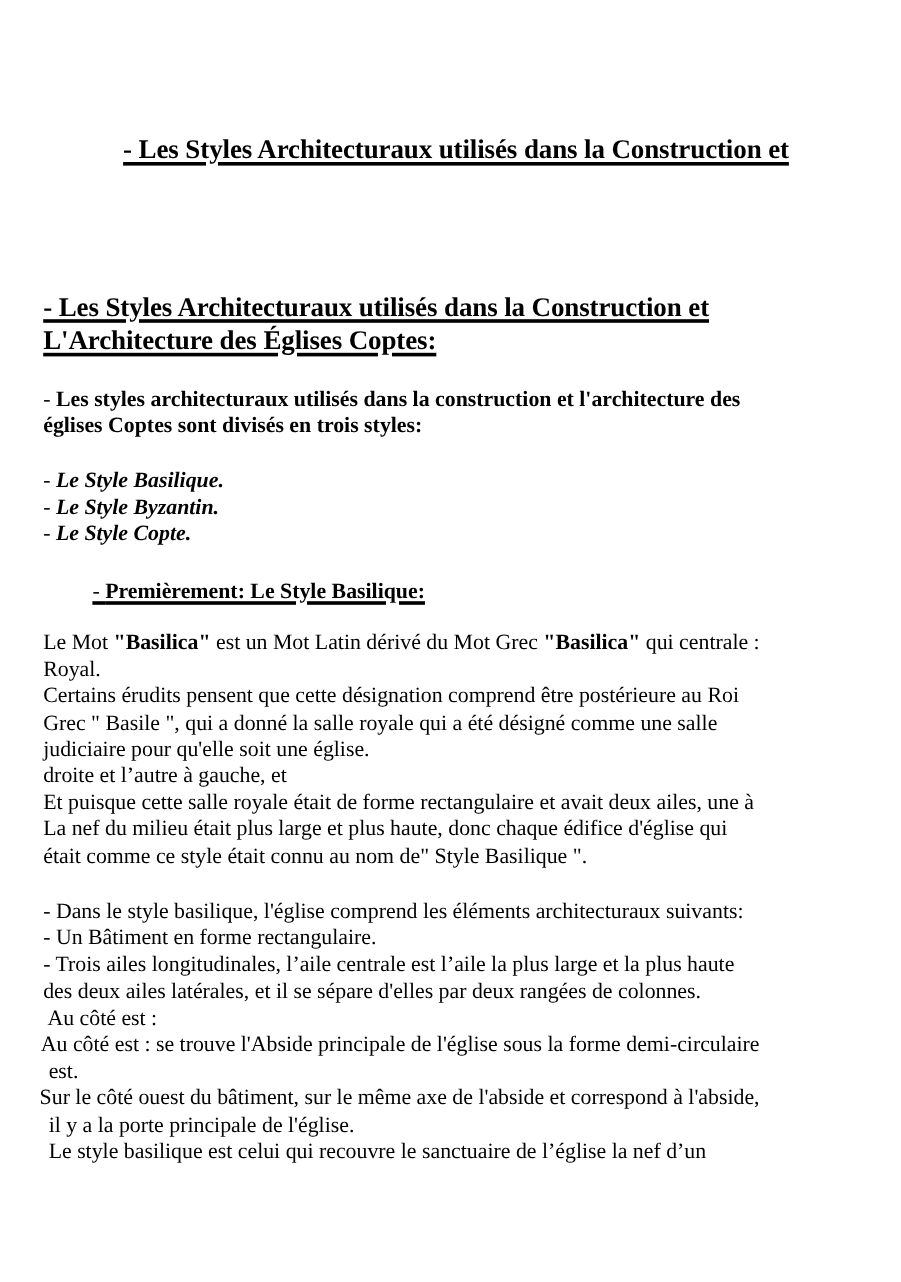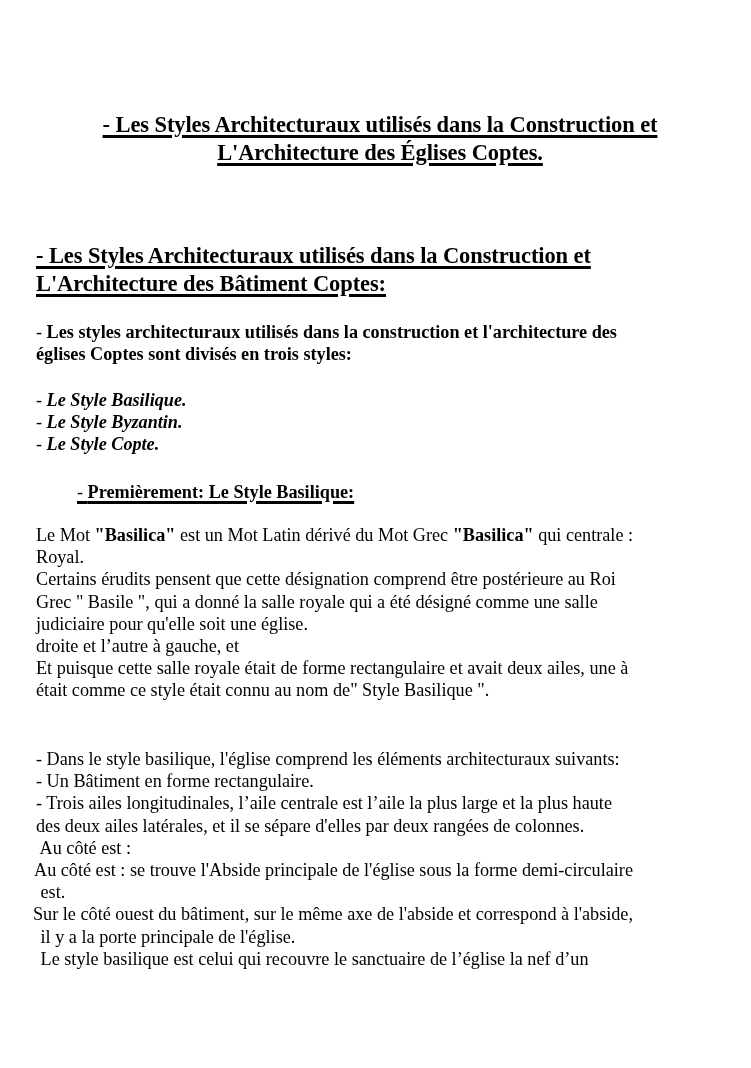--- a/index.html
+++ b/index.html
@@ -65,26 +65,25 @@
   .p1 { top: 524px; }
   .p2 { top: 748px; left: 36px; }
 </style>
 </head>
 <body>
 
 <div class="page">
 
   <h1 class="title">
     <span class="u">- Les Styles Architecturaux utilisés dans la Construction et </span><br>
-    <span class="u">L'Architecture des Églises Coptes.</span>
   </h1>
 
   <h2 class="heading2">
     <span class="u">- Les Styles Architecturaux utilisés dans la Construction et </span><br>
-    <span class="u">L'Architecture des Bâtiment Coptes:</span>
+    <span class="u">L'Architecture des Églises Coptes:</span>
   </h2>
 
   <div class="block intro">
     <span>- </span><span class="bold">Les styles architecturaux utilisés dans la construction et l'architecture des</span><br>
     <span class="bold">églises Coptes sont divisés en trois styles:</span>
   </div>
 
   <div class="block styles-list">
     <div>
       <span>- </span><span class="bold">Le Style Basilique.</span>
@@ -104,20 +103,21 @@
   <div class="block p1 body-lines">
     <div>
       <span>Le Mot </span><span class="bold">"Basilica"</span><span> est un Mot Latin dérivé du Mot Grec </span><span class="bold">"Basilica"</span><span> qui centrale :</span>
     </div>
     <div>Royal.</div>
     <div>Certains érudits pensent que cette désignation comprend être postérieure au Roi</div>
     <div>Grec " Basile ", qui a donné la salle royale qui a été désigné comme une salle</div>
     <div>judiciaire pour qu'elle soit une église.</div>
     <div>droite et l’autre à gauche, et</div>
     <div>Et puisque cette salle royale était de forme rectangulaire et avait deux ailes, une à</div>
+    <div>La nef du milieu était plus large et plus haute, donc chaque édifice d'église qui</div>
     <div>était comme ce style était connu au nom de" Style Basilique ".</div>
   </div>
 
   <div class="block p2 body-lines">
     <div>- Dans le style basilique, l'église comprend les éléments architecturaux suivants:</div>
     <div>- Un Bâtiment en forme rectangulaire.</div>
     <div>- Trois ailes longitudinales, l’aile centrale est l’aile la plus large et la plus haute</div>
     <div>des deux ailes latérales, et il se sépare d'elles par deux rangées de colonnes.</div>
     <div style="white-space:pre;"> Au côté est :</div>
     <div style="margin-left:-2px;">Au côté est : se trouve l'Abside principale de l'église sous la forme demi-circulaire</div>

